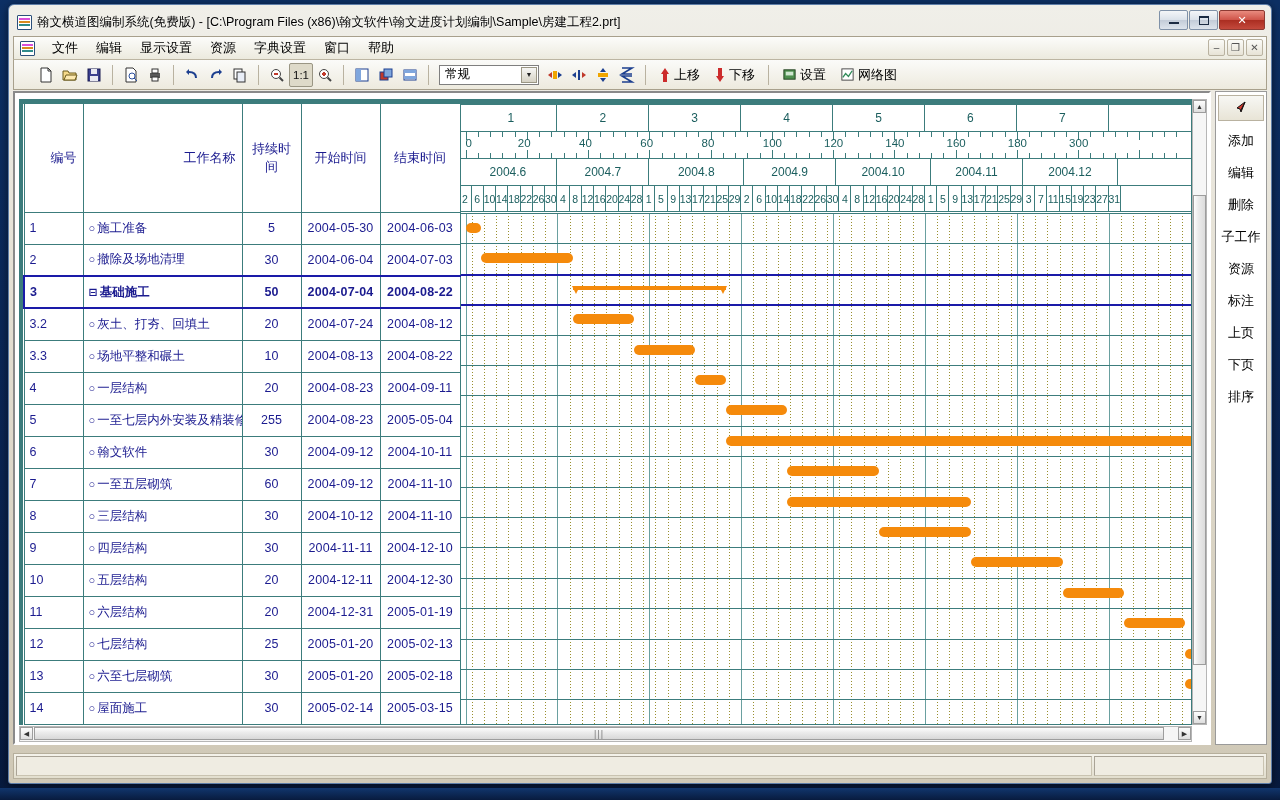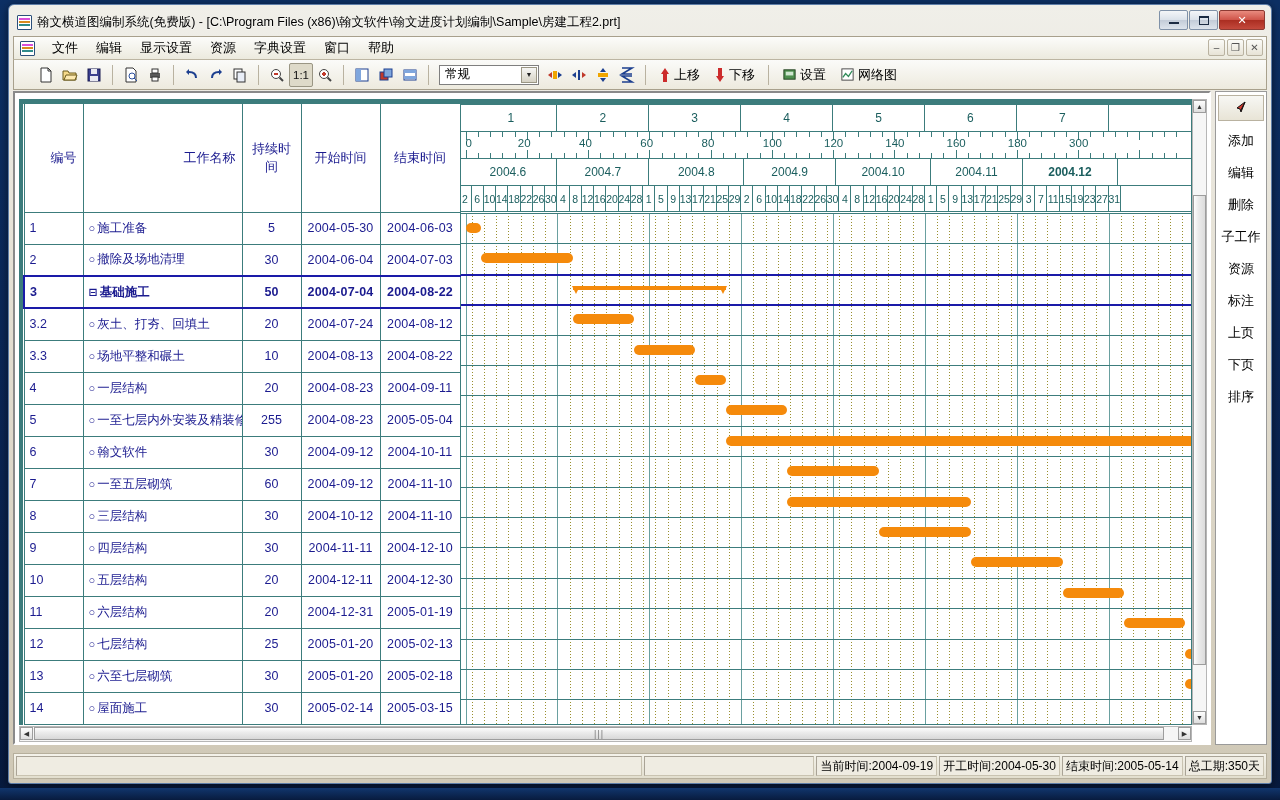--- a/index.html
+++ b/index.html
@@ -761,21 +761,21 @@
                     <div class="rulerlabel" style="left: 547.34px;">180</div>
                     <div class="rulerlabel" style="left: 608.6px;">300</div>
                   </div>
                 <div class="hrow" id="row-month">
                     <div class="cell" style="left: -1.126px; width: 98.016px; text-align: center;">2004.6</div>
                     <div class="cell" style="left: 96.89px; width: 91.89px;">2004.7</div>
                     <div class="cell" style="left: 188.78px; width: 94.953px;">2004.8</div>
                     <div class="cell" style="left: 283.733px; width: 91.89px;">2004.9</div>
                     <div class="cell" style="left: 375.623px; width: 94.953px;">2004.10</div>
                     <div class="cell" style="left: 470.576px; width: 91.89px;">2004.11</div>
-                    <div class="cell" style="left: 562.466px; width: 94.953px; font-weight: bold;">2004.12</div>
+                    <div class="cell" style="left: 562.466px; width: 94.953px;">2004.12</div>
                   </div>
                 <div class="hrow" id="row-day">
                     <div class="cell day" style="left: -1.126px; width: 12.252px;">2</div>
                     <div class="cell day" style="left: 11.126px; width: 12.252px;">6</div>
                     <div class="cell day" style="left: 23.378px; width: 12.252px;">10</div>
                     <div class="cell day" style="left: 35.63px; width: 12.252px;">14</div>
                     <div class="cell day" style="left: 47.882px; width: 12.252px;">18</div>
                     <div class="cell day" style="left: 60.134px; width: 12.252px;">22</div>
                     <div class="cell day" style="left: 72.386px; width: 12.252px;">26</div>
                     <div class="cell day" style="left: 84.638px; width: 12.252px;">30</div>
@@ -969,22 +969,16 @@
           <div class="side-btn">下页</div>
           <div class="side-btn">排序</div>
         </div>
     </div>
 
   </div>
 
   <div id="status-bar">
     <div class="st-pane" id="st-left"></div>
     <div class="st-pane" id="st-mid"></div>
-    <div id="st-info">
-      <div class="st-pane">当前时间:2004-09-19</div>
-      <div class="st-pane">开工时间:2004-05-30</div>
-      <div class="st-pane">结束时间:2005-05-14</div>
-      <div class="st-pane">总工期:350天</div>
-    </div>
   </div>
 
 </div>
 <div id="desktop-bar"></div>
 
 </body></html>

